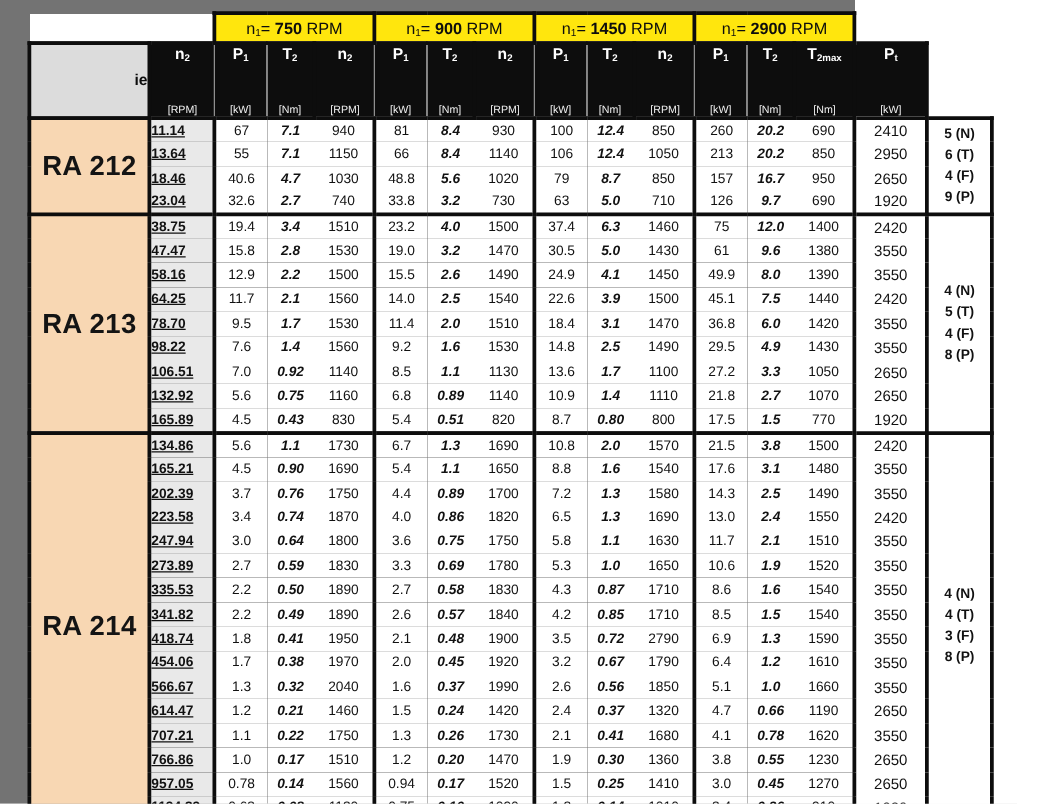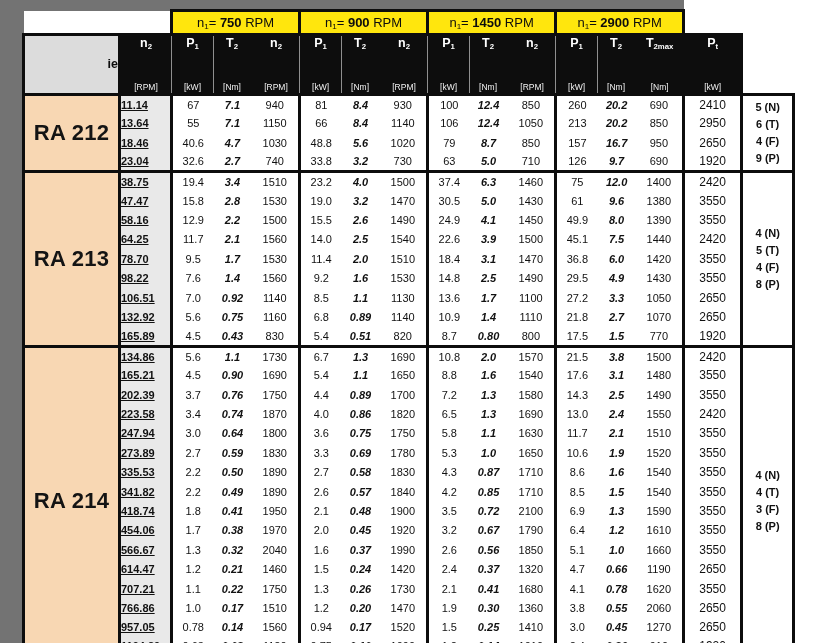--- a/index.html
+++ b/index.html
@@ -486,21 +486,21 @@
         <tr class="drow">
           <td class="ie">418.74</td>
           <td class="v gs">1.8</td>
           <td class="v p1">0.41</td>
           <td class="v ge">1950</td>
           <td class="v gs">2.1</td>
           <td class="v p1">0.48</td>
           <td class="v ge">1900</td>
           <td class="v gs">3.5</td>
           <td class="v p1">0.72</td>
-          <td class="v ge">2100</td>
+          <td class="v ge">2790</td>
           <td class="v gs">6.9</td>
           <td class="v p1">1.3</td>
           <td class="v ge">1590</td>
           <td class="t2max">3550</td>
         </tr>
         <tr class="drow">
           <td class="ie">454.06</td>
           <td class="v gs">1.7</td>
           <td class="v p1">0.38</td>
           <td class="v ge">1970</td>
@@ -569,21 +569,21 @@
           <td class="v p1">0.17</td>
           <td class="v ge">1510</td>
           <td class="v gs">1.2</td>
           <td class="v p1">0.20</td>
           <td class="v ge">1470</td>
           <td class="v gs">1.9</td>
           <td class="v p1">0.30</td>
           <td class="v ge">1360</td>
           <td class="v gs">3.8</td>
           <td class="v p1">0.55</td>
-          <td class="v ge">2060</td>
+          <td class="v ge">1230</td>
           <td class="t2max">2650</td>
         </tr>
         <tr class="drow">
           <td class="ie">957.05</td>
           <td class="v gs">0.78</td>
           <td class="v p1">0.14</td>
           <td class="v ge">1560</td>
           <td class="v gs">0.94</td>
           <td class="v p1">0.17</td>
           <td class="v ge">1520</td>

